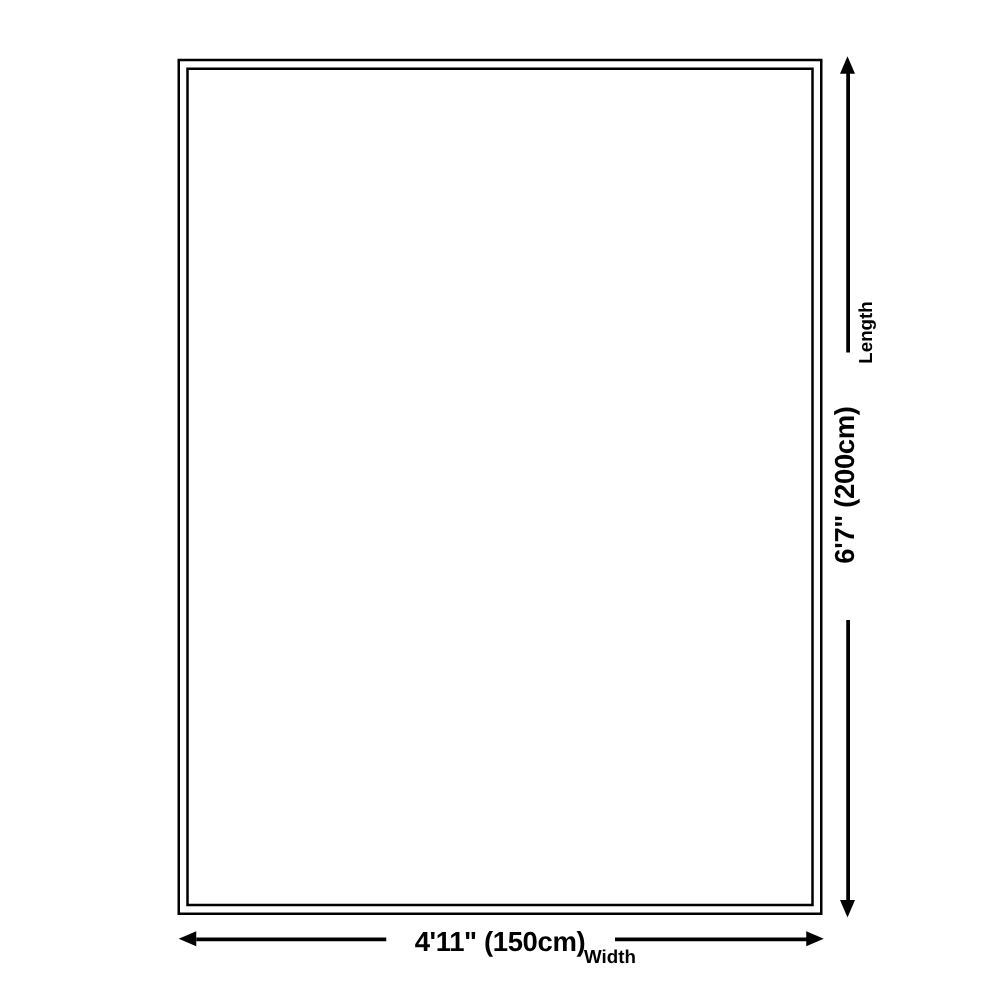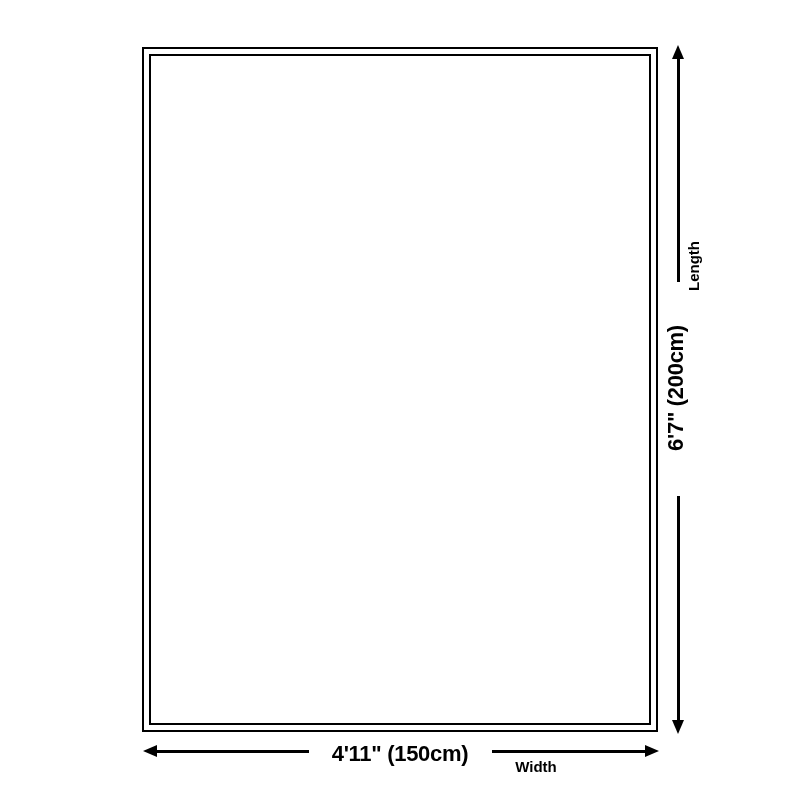--- a/index.html
+++ b/index.html
@@ -78,21 +78,21 @@
     color: #000000;
     font-size: 15px;
     font-weight: bold;
     white-space: nowrap;
   }
   .width-value {
     left: 400px; top: 754px;
     transform: translate(-50%, -50%);
   }
   .width-label {
-    left: 536px; top: 766px;
+    left: 488px; top: 766px;
     transform: translate(-50%, -50%);
   }
   .length-value {
     left: 676px; top: 388px;
     transform: translate(-50%, -50%) rotate(-90deg);
   }
   .length-label {
     left: 693px; top: 266px;
     transform: translate(-50%, -50%) rotate(-90deg);
   }

